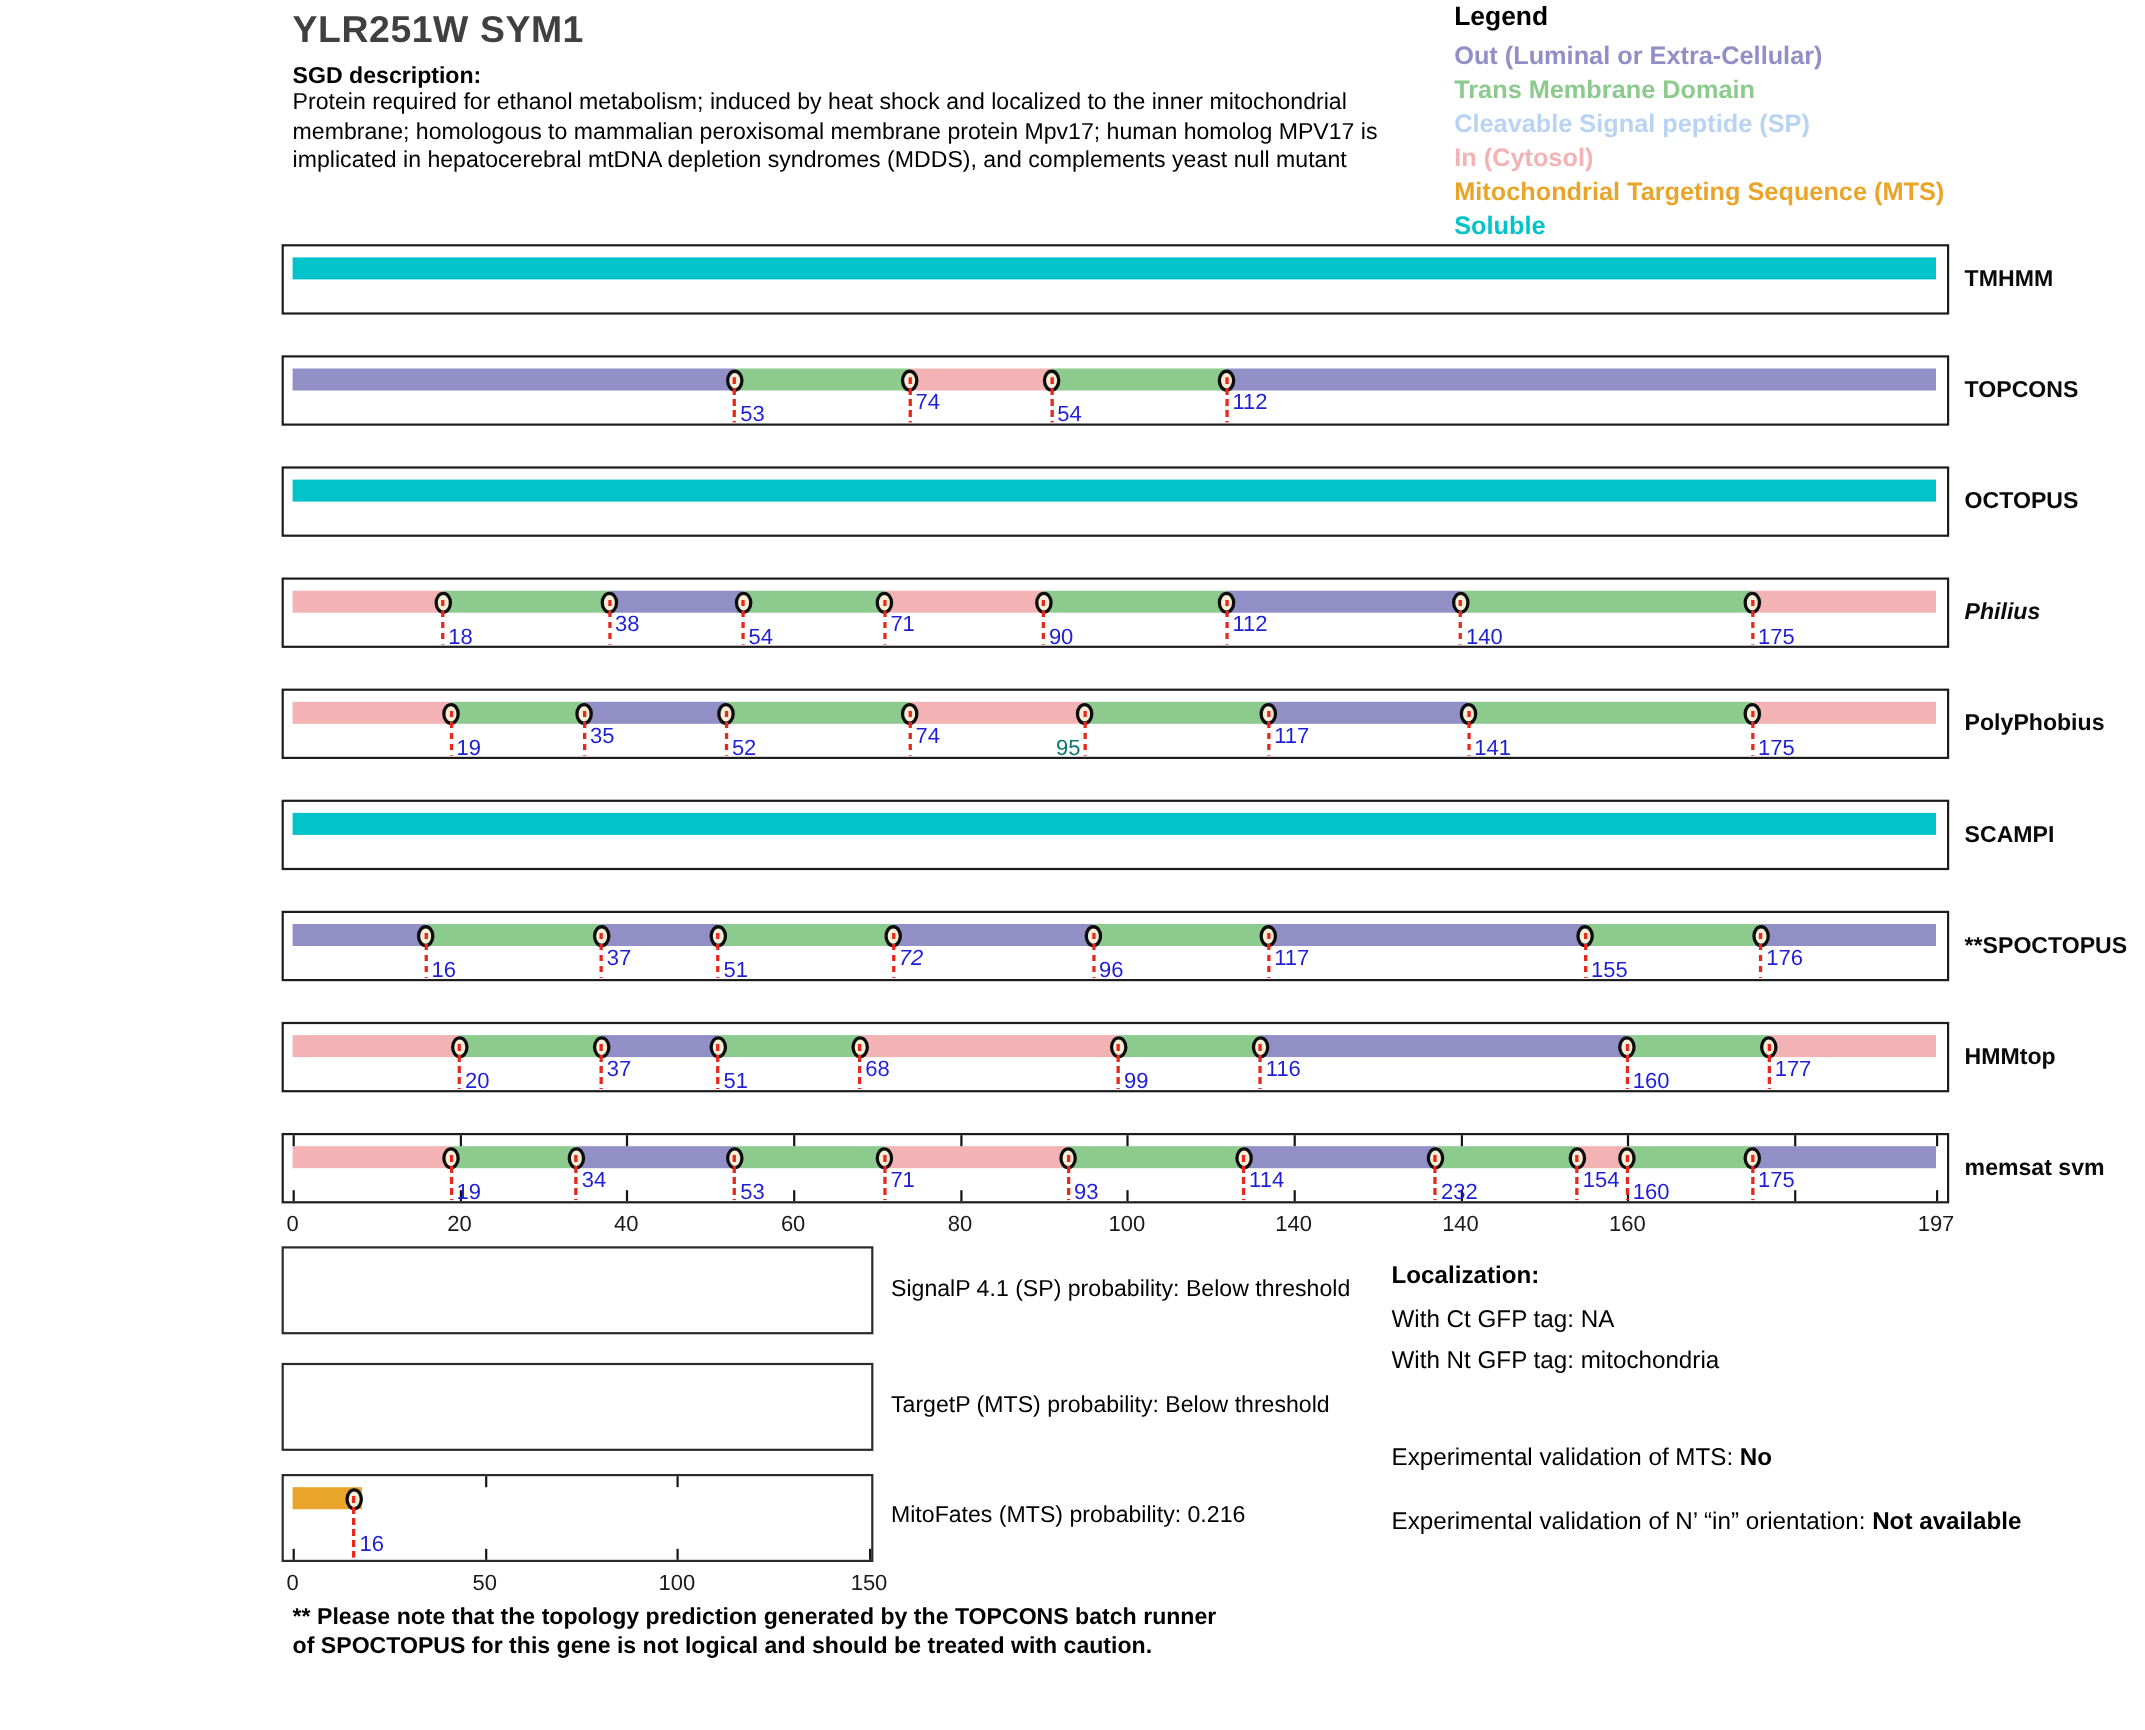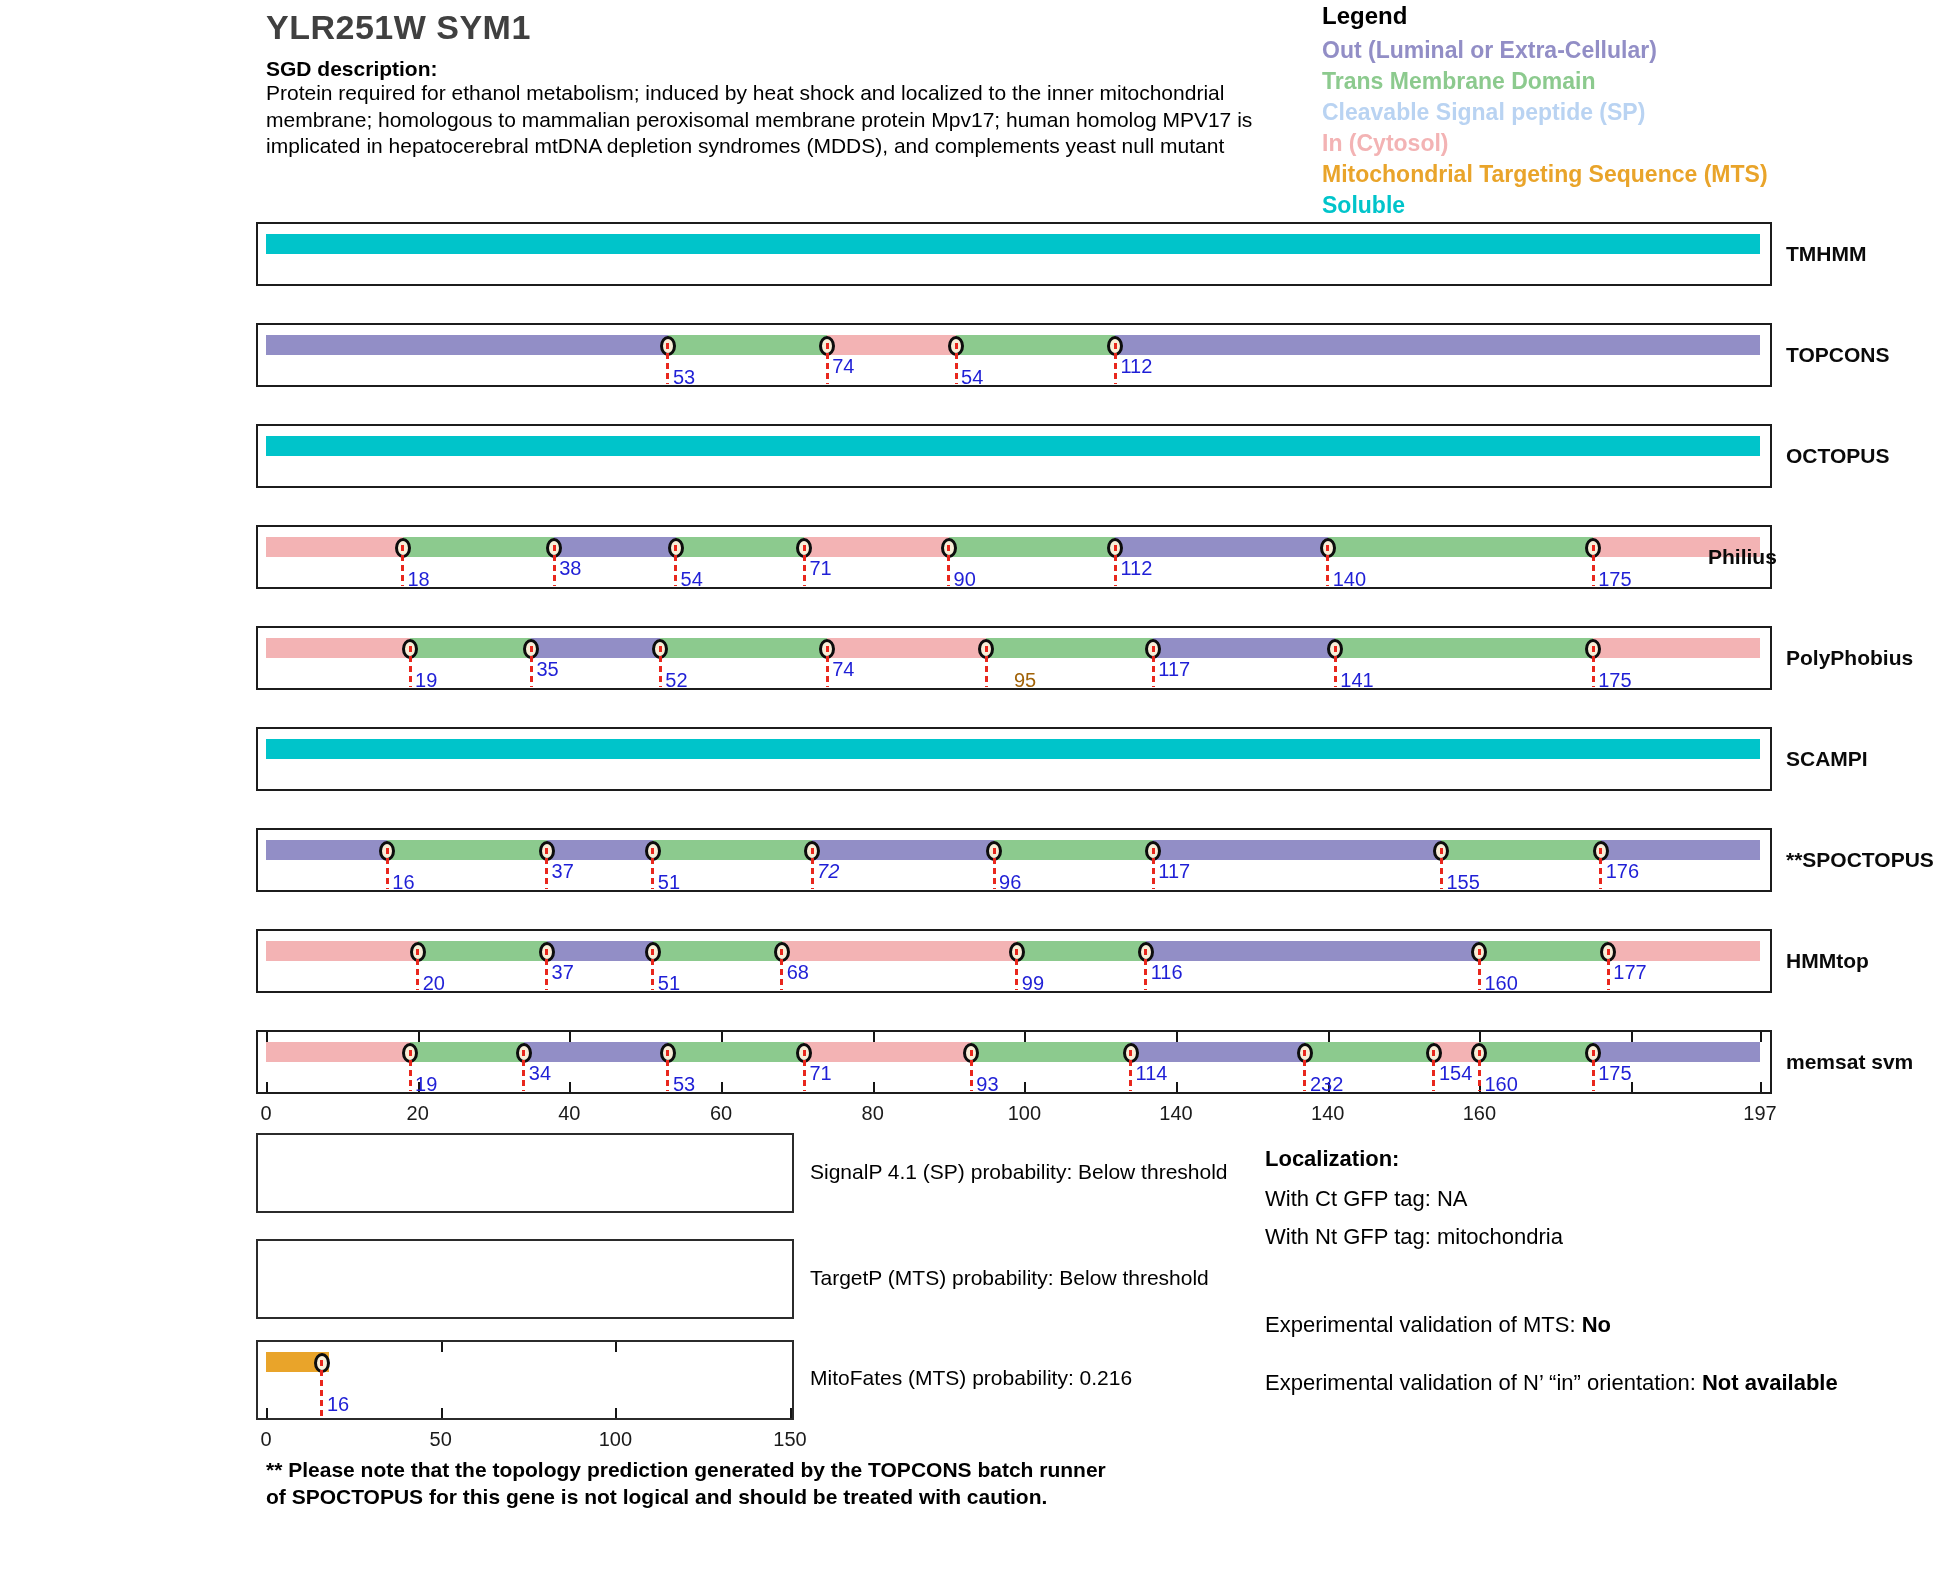--- a/index.html
+++ b/index.html
@@ -143,21 +143,21 @@
       <div class="bdash" style="left: 855.881px; background: repeating-linear-gradient(rgb(232, 39, 29) 0px, rgb(232, 39, 29) 6px, transparent 6px, transparent 10px);"></div>
       <div class="bcircle" style="left: 849.381px; background: rgb(248, 238, 216);"></div>
       <div class="bnum hi" style="left: 862.381px; color: rgb(31, 31, 214);">112</div>
       <div class="bdash" style="left: 1068.23px; background: repeating-linear-gradient(rgb(232, 39, 29) 0px, rgb(232, 39, 29) 6px, transparent 6px, transparent 10px);"></div>
       <div class="bcircle" style="left: 1061.73px; background: rgb(248, 238, 216);"></div>
       <div class="bnum lo" style="left: 1074.73px; color: rgb(31, 31, 214);">140</div>
       <div class="bdash" style="left: 1333.66px; background: repeating-linear-gradient(rgb(232, 39, 29) 0px, rgb(232, 39, 29) 6px, transparent 6px, transparent 10px);"></div>
       <div class="bcircle" style="left: 1327.16px; background: rgb(248, 238, 216);"></div>
       <div class="bnum lo" style="left: 1340.16px; color: rgb(31, 31, 214);">175</div>
     </div>
-    <div class="tlabel" style="left: 1708px; top: 545px;">Philius</div>
+    <div class="tlabel" style="left: 1786px; top: 545px; font-style: italic;">Philius</div>
     <div class="tbox" style="top: 626px; left: 256px; width: 1516px; height: 64px;">
       <div class="seg" style="left: 8px; width: 144.091px; background: rgb(243, 179, 180);"></div>
       <div class="seg" style="left: 152.091px; width: 121.34px; background: rgb(140, 202, 142);"></div>
       <div class="seg" style="left: 273.431px; width: 128.924px; background: rgb(146, 142, 198);"></div>
       <div class="seg" style="left: 402.355px; width: 166.843px; background: rgb(140, 202, 142);"></div>
       <div class="seg" style="left: 569.198px; width: 159.259px; background: rgb(243, 179, 180);"></div>
       <div class="seg" style="left: 728.457px; width: 166.843px; background: rgb(140, 202, 142);"></div>
       <div class="seg" style="left: 895.299px; width: 182.01px; background: rgb(146, 142, 198);"></div>
       <div class="seg" style="left: 1077.31px; width: 257.848px; background: rgb(140, 202, 142);"></div>
       <div class="seg" style="left: 1335.16px; width: 166.843px; background: rgb(243, 179, 180);"></div>
@@ -168,21 +168,21 @@
       <div class="bcircle" style="left: 265.431px; background: rgb(248, 238, 216);"></div>
       <div class="bnum hi" style="left: 278.431px; color: rgb(31, 31, 214);">35</div>
       <div class="bdash" style="left: 400.855px; background: repeating-linear-gradient(rgb(232, 39, 29) 0px, rgb(232, 39, 29) 6px, transparent 6px, transparent 10px);"></div>
       <div class="bcircle" style="left: 394.355px; background: rgb(248, 238, 216);"></div>
       <div class="bnum lo" style="left: 407.355px; color: rgb(31, 31, 214);">52</div>
       <div class="bdash" style="left: 567.698px; background: repeating-linear-gradient(rgb(232, 39, 29) 0px, rgb(232, 39, 29) 6px, transparent 6px, transparent 10px);"></div>
       <div class="bcircle" style="left: 561.198px; background: rgb(248, 238, 216);"></div>
       <div class="bnum hi" style="left: 574.198px; color: rgb(31, 31, 214);">74</div>
       <div class="bdash" style="left: 726.957px; background: repeating-linear-gradient(rgb(232, 39, 29) 0px, rgb(232, 39, 29) 6px, transparent 6px, transparent 10px);"></div>
       <div class="bcircle" style="left: 720.457px; background: rgb(248, 238, 216);"></div>
-      <div class="bnum lo" style="left: 756px; color: #a16207;">95</div>
+      <div class="bnum lo" style="left: 702px; color: #0f766e;">95</div>
       <div class="bdash" style="left: 893.799px; background: repeating-linear-gradient(rgb(232, 39, 29) 0px, rgb(232, 39, 29) 6px, transparent 6px, transparent 10px);"></div>
       <div class="bcircle" style="left: 887.299px; background: rgb(248, 238, 216);"></div>
       <div class="bnum hi" style="left: 900.299px; color: rgb(31, 31, 214);">117</div>
       <div class="bdash" style="left: 1075.81px; background: repeating-linear-gradient(rgb(232, 39, 29) 0px, rgb(232, 39, 29) 6px, transparent 6px, transparent 10px);"></div>
       <div class="bcircle" style="left: 1069.31px; background: rgb(248, 238, 216);"></div>
       <div class="bnum lo" style="left: 1082.31px; color: rgb(31, 31, 214);">141</div>
       <div class="bdash" style="left: 1333.66px; background: repeating-linear-gradient(rgb(232, 39, 29) 0px, rgb(232, 39, 29) 6px, transparent 6px, transparent 10px);"></div>
       <div class="bcircle" style="left: 1327.16px; background: rgb(248, 238, 216);"></div>
       <div class="bnum lo" style="left: 1340.16px; color: rgb(31, 31, 214);">175</div>
     </div>

